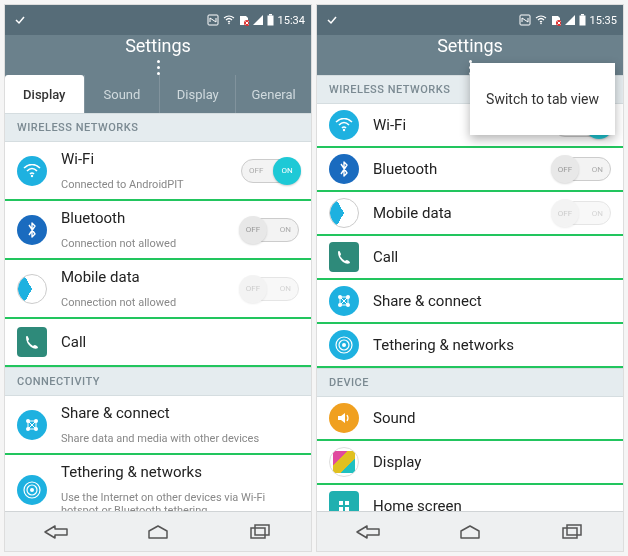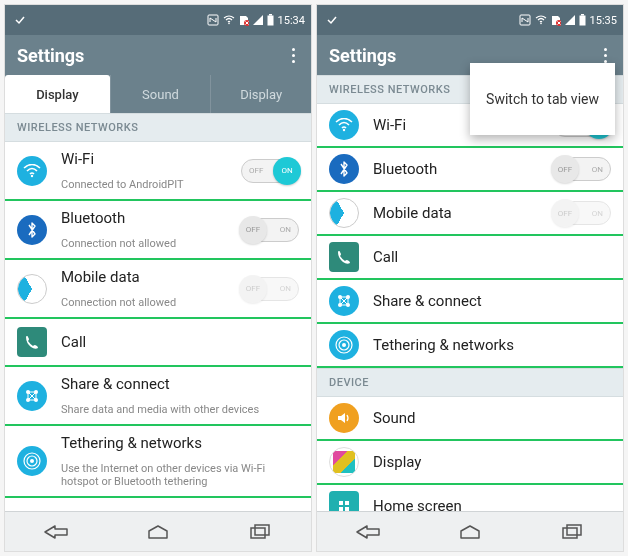--- a/index.html
+++ b/index.html
@@ -35,22 +35,23 @@
   .statusbar .ck { margin-right: auto; margin-left: 4px; }
   .statusbar svg { display: block; }
   .header {
     height: 40px;
     background: #6b818c;
     color: #fff;
     display: flex;
     align-items: center;
     padding: 0 12px;
     font-size: 18px;
-    font-weight: 700;
+    font-weight: 400;
     justify-content: space-between;
+    flex-direction: column;
   }
   .tabs {
     display: flex;
     background: #6b818c;
     height: 38px;
     align-items: stretch;
     font-size: 13px;
   }
   .tab {
     flex: 1;
@@ -220,20 +221,21 @@
     <span class="dots">
         <span></span>
         <span></span>
         <span></span>
       </span>
   </div>
   <div class="tabs">
     <div class="tab active">Display</div>
     <div class="tab">Sound</div>
     <div class="tab">Display</div>
+    <div class="tab">General</div>
   </div>
   <div class="list">
     <div class="section-hdr">WIRELESS NETWORKS</div>
 
     <div class="row">
       <div class="iconbox ic-wifi">
         <svg width="18" height="14" viewBox="0 0 18 14">
             <path d="M1 4 Q9 -3 17 4 M4 7 Q9 2 14 7 M7 10 Q9 8 11 10" stroke="#fff" stroke-width="1.6" fill="none"></path>
             <circle cx="9" cy="12" r="1.2" fill="#fff"></circle>
           </svg>
@@ -283,20 +285,21 @@
       <div class="iconbox ic-call">
         <svg width="16" height="16" viewBox="0 0 16 16">
             <path d="M3 2 Q2 2 2 3 Q2 9 7 13 Q11 16 14 14 Q14 13 13 12 L11 11 Q10 11 9 12 Q6 10 4 7 Q5 6 5 5 L4 3 Q4 2 3 2 Z" fill="#fff"></path>
           </svg>
       </div>
       <div class="txt">
         <div class="ttl">Call</div>
       </div>
     </div>
 
+    <div class="section-hdr">CONNECTIVITY</div>
 
     <div class="row">
       <div class="iconbox ic-share">
         <svg width="18" height="18" viewBox="0 0 18 18">
             <circle cx="5" cy="5" r="2" fill="#fff"></circle>
             <circle cx="13" cy="5" r="2" fill="#fff"></circle>
             <circle cx="5" cy="13" r="2" fill="#fff"></circle>
             <circle cx="13" cy="13" r="2" fill="#fff"></circle>
             <path d="M5 5 L13 5 L13 13 L5 13 Z M5 5 L13 13 M13 5 L5 13" stroke="#fff" stroke-width="1" fill="none"></path>
           </svg>

